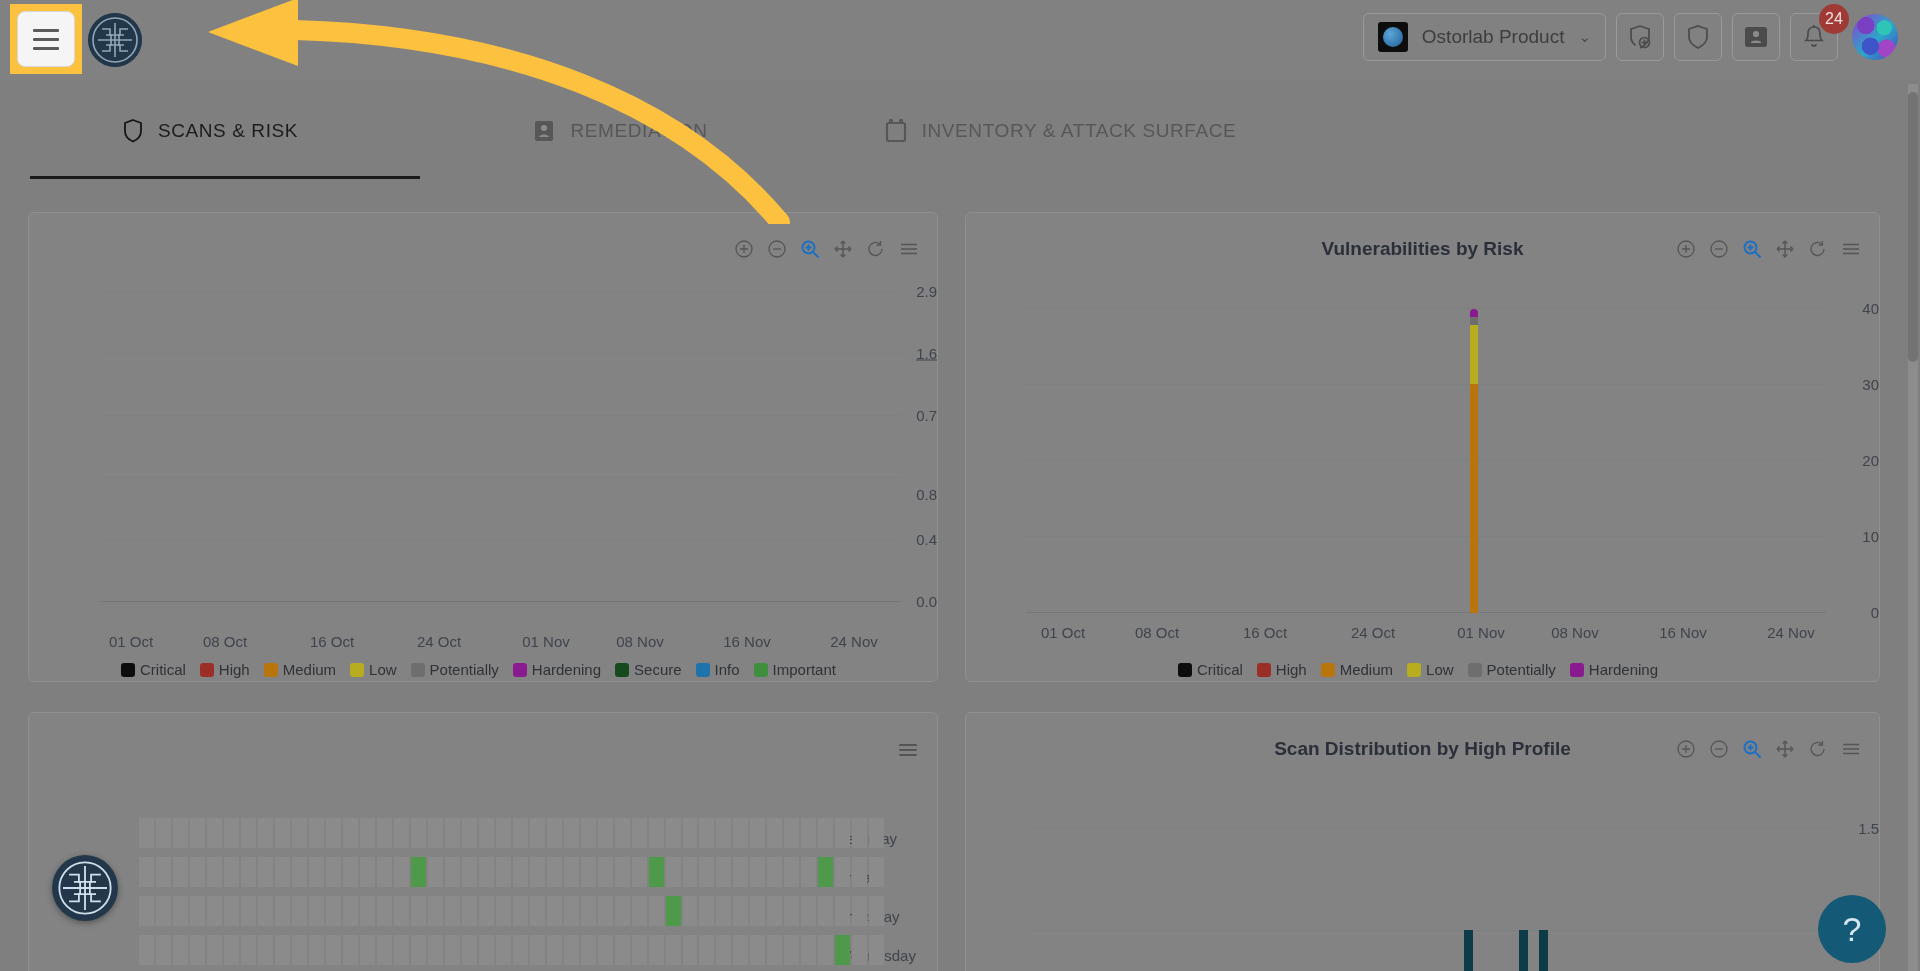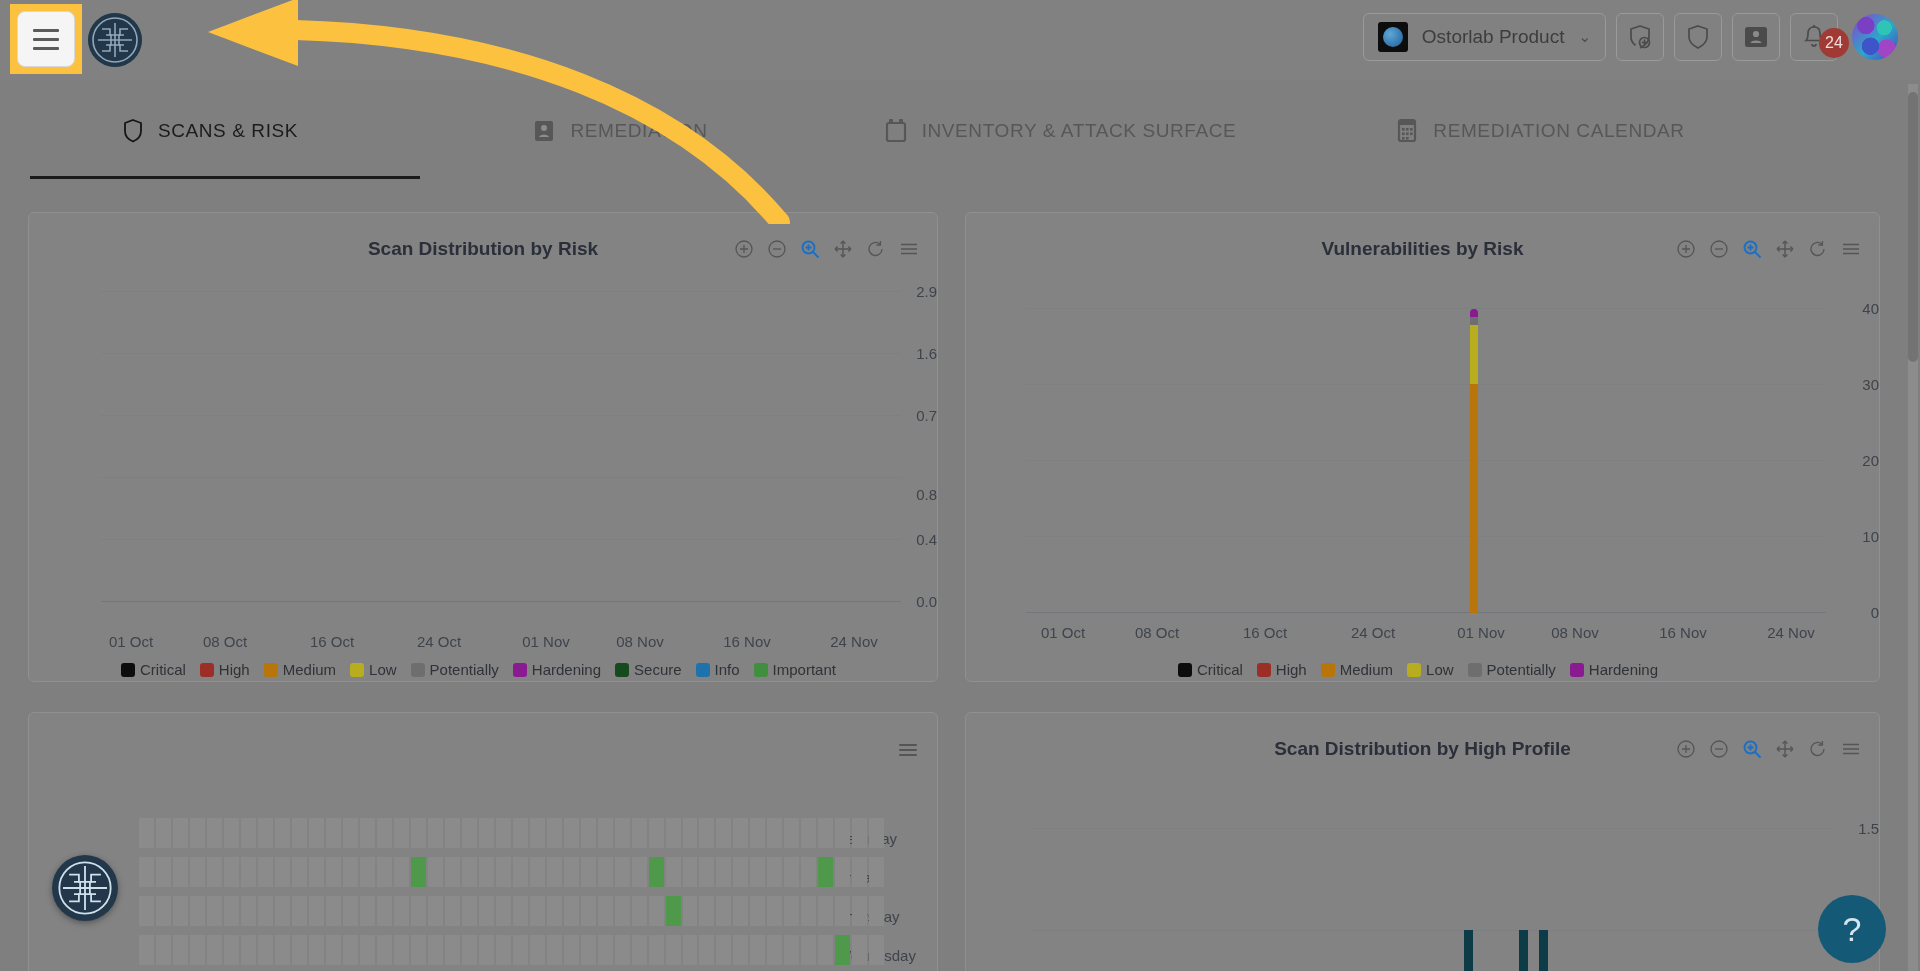--- a/index.html
+++ b/index.html
@@ -90,21 +90,21 @@
     border: 1px solid #9a9a9a; border-radius: 6px;
     display: flex; align-items: center; justify-content: center;
     position: relative;
     color: #4b4b4b;
   }
   .badge {
     position: absolute; top: -10px; right: -12px;
     min-width: 30px; height: 30px; padding: 0 6px;
     border-radius: 15px;
     background: #a03a34; color: #f0dede;
-    font-size: 16px; line-height: 30px; text-align: center; margin-top: 24px;
+    font-size: 16px; line-height: 30px; text-align: center;
   }
   .avatar {
     width: 46px; height: 46px; border-radius: 50%;
     background:
       radial-gradient(circle at 30% 25%, #7b3fc4 0 18%, transparent 19%),
       radial-gradient(circle at 70% 30%, #2ec5b6 0 16%, transparent 17%),
       radial-gradient(circle at 40% 70%, #3d55c8 0 20%, transparent 21%),
       radial-gradient(circle at 75% 75%, #a244c6 0 18%, transparent 19%),
       linear-gradient(135deg,#8e3fd0,#2aa8c9 55%,#4b3fc0);
     margin-left: 4px;
@@ -342,42 +342,24 @@
 
     <div class="tab tab3">
       <svg width="24" height="26" viewBox="0 0 24 26">
         <rect x="5" y="1" width="4" height="5" rx="1" fill="#575757"></rect>
         <rect x="15" y="1" width="4" height="5" rx="1" fill="#575757"></rect>
         <rect x="3" y="5" width="18" height="18" rx="2" fill="none" stroke="#575757" stroke-width="2.2"></rect>
       </svg>
       <span class="tlabel">INVENTORY &amp; ATTACK SURFACE</span>
     </div>
 
-    <div class="tab tab4">
-      <svg width="24" height="26" viewBox="0 0 24 26">
-        <rect x="4" y="2" width="16" height="21" rx="2" fill="none" stroke="#575757" stroke-width="2.2"></rect>
-        <rect x="4" y="2" width="16" height="5" fill="#575757"></rect>
-        <g fill="#575757">
-          <rect x="7" y="10" width="2.6" height="2.6"></rect>
-            <rect x="11" y="10" width="2.6" height="2.6"></rect>
-          <rect x="15" y="10" width="2.6" height="2.6"></rect>
-          <rect x="7" y="14.5" width="2.6" height="2.6"></rect>
-            <rect x="11" y="14.5" width="2.6" height="2.6"></rect>
-          <rect x="15" y="14.5" width="2.6" height="2.6"></rect>
-          <rect x="7" y="19" width="2.6" height="2.6"></rect>
-            <rect x="11" y="19" width="2.6" height="2.6"></rect>
-        </g>
-      </svg>
-      <span class="tlabel">REMEDIATION CALENDAR</span>
-    </div>
   </div>
   <div class="tab-underline"></div>
 
   <div class="card" id="card-scan-dist">
-    <div class="card-title">Scan Distribution by Risk</div>
 
     <div class="card-toolbar">
       <span class="tb-ic">
         <svg width="20" height="20" viewBox="0 0 20 20" fill="none" stroke="currentColor" stroke-width="1.3">
           <circle cx="10" cy="10" r="8"></circle>
             <path d="M10 6 v8 M6 10 h8"></path>
           </svg>
       </span>
       <span class="tb-ic">
         <svg width="20" height="20" viewBox="0 0 20 20" fill="none" stroke="currentColor" stroke-width="1.3">
@@ -416,21 +398,21 @@
       <div class="gridline" style="top:0px;"></div>
       <div class="gridline" style="top:62px;"></div>
       <div class="gridline" style="top:124px;"></div>
       <div class="gridline" style="top:186px;"></div>
       <div class="gridline" style="top:248px;"></div>
       <div class="axisline" style="top:310px;"></div>
     </div>
 
     <div>
       <span class="ytick" style="top:78px;  width:58px;">2.9</span>
-      <span class="ytick" style="top:140px; width:58px;">1.6</span>
+      <span class="ytick" style="top:140px; width:58px;text-decoration:underline;">1.6</span>
       <span class="ytick" style="top:202px; width:58px;">0.7</span>
       <span class="ytick" style="top:281px; width:58px;">0.8</span>
       <span class="ytick" style="top:326px; width:58px;">0.4</span>
       <span class="ytick" style="top:388px; width:58px;">0.0</span>
     </div>
 
     <div style="position:absolute; left:72px; top:420px; width:800px;">
       <span class="xtick" style="left:30px;">01 Oct</span>
       <span class="xtick" style="left:124px;">08 Oct</span>
       <span class="xtick" style="left:231px;">16 Oct</span>

